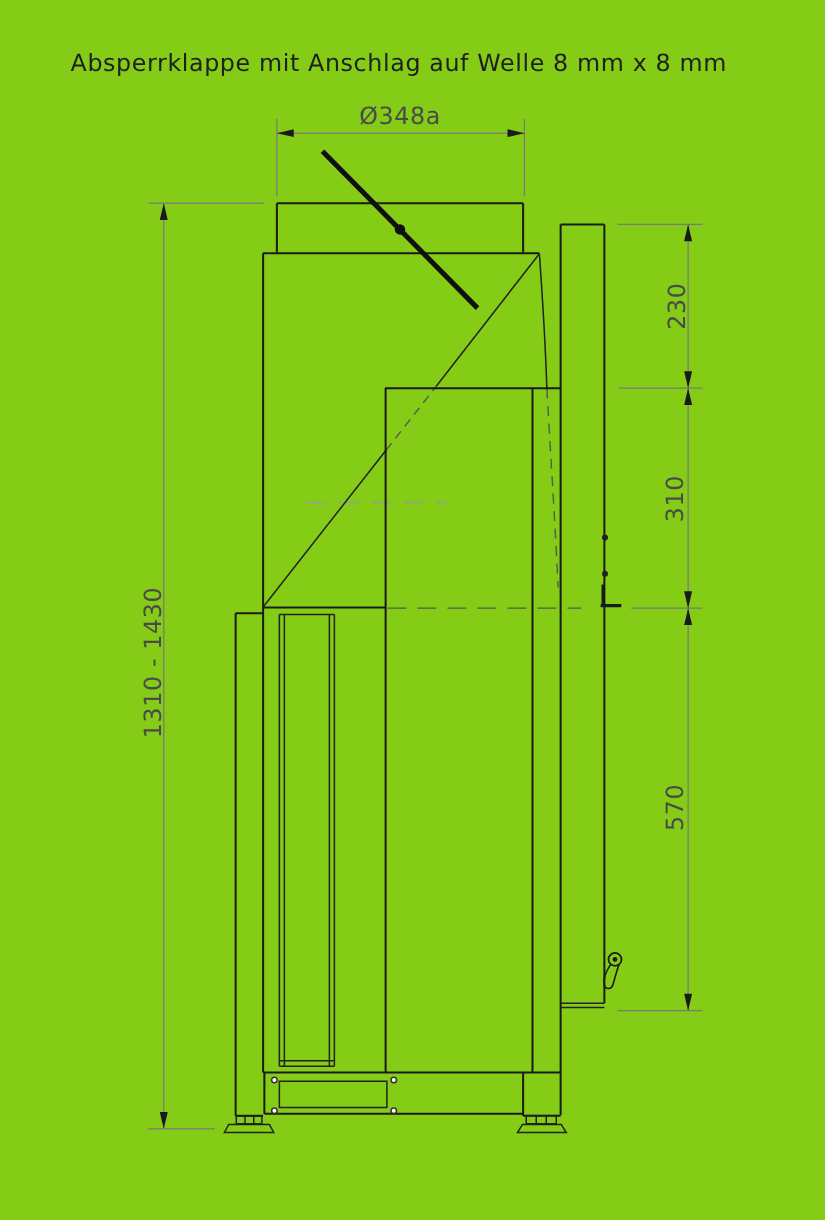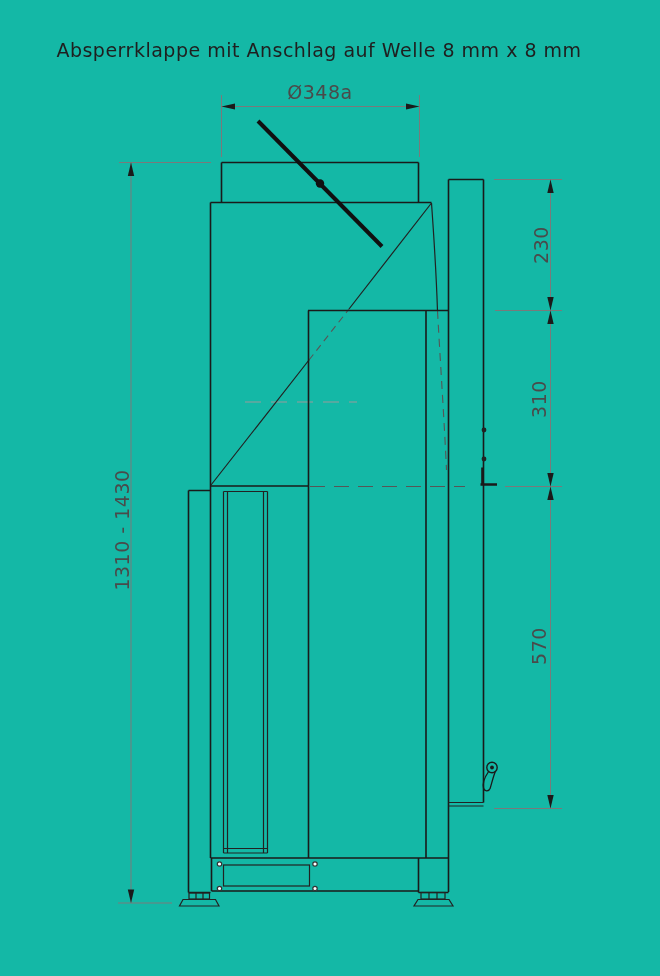--- a/index.html
+++ b/index.html
@@ -1,19 +1,19 @@
 <!DOCTYPE html>
 <html><head>
 <meta charset="utf-8">
 <style>
   html,body{margin:0;padding:0;background:#ffffff;}
   .page{
     position:relative;
     width:660px;height:976px;
-    background:#14b8a6;
+    background:#84cc16;
     font-family:"DejaVu Sans","Liberation Sans",sans-serif;
     overflow:hidden;
   }
   svg text{
     font-family:"DejaVu Sans","Liberation Sans",sans-serif;
     fill:#3f3f3f;
   }
   .title-text{font-size:19px;letter-spacing:.5px;fill:#1f1f1f;}
   .dim-text{font-size:19px;letter-spacing:.5px;fill:#4a4a4a;}
   .obj{stroke:#1a1a1a;stroke-width:1.6;fill:none;}

